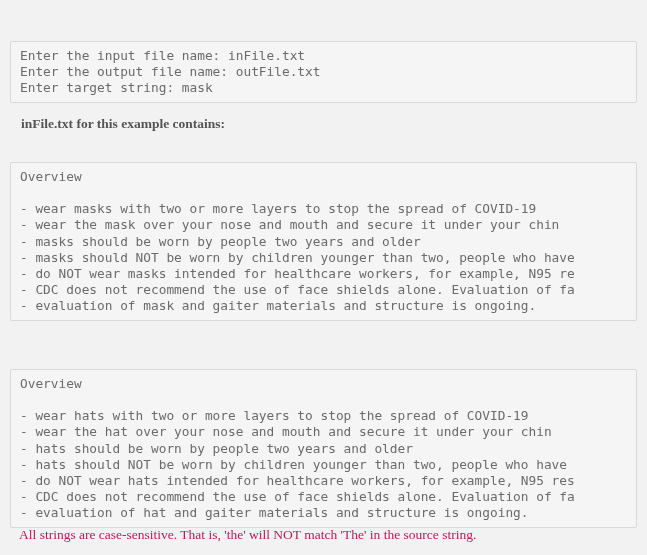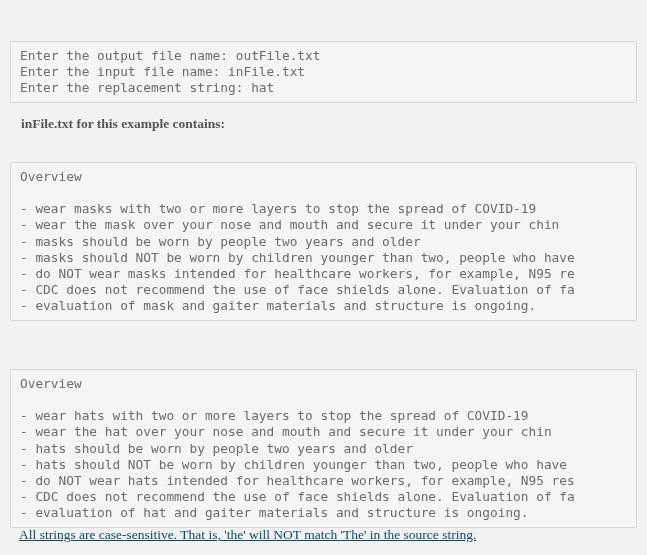--- a/index.html
+++ b/index.html
@@ -61,31 +61,30 @@
   #caption-infile  { top: 116px; }
   #caption-outfile { top: 323px; }
 
   .footnote {
     position: absolute;
     left: 19px;
     top: 527px;
     font-family: "Liberation Serif", serif;
     font-weight: normal;
     font-size: 13.5px;
-    color: #0c4a6e;
+    color: #be185d;
     white-space: nowrap;
-    text-decoration: underline;
   }
 </style>
 </head>
 <body>
 
 <div class="page">
 
-  <pre class="codeblock" id="block-console"><div class="line">Enter the output file name: outFile.txt</div><div class="line">Enter the input file name: inFile.txt</div><div class="line">Enter the replacement string: hat</div></pre>
+  <pre class="codeblock" id="block-console"><div class="line">Enter the input file name: inFile.txt</div><div class="line">Enter the output file name: outFile.txt</div><div class="line">Enter target string: mask</div></pre>
 
   <div class="caption" id="caption-infile">inFile.txt for this example contains:</div>
 
   <pre class="codeblock" id="block-infile"><div class="line">Overview</div><div class="line blank">&nbsp;</div><div class="line">- wear masks with two or more layers to stop the spread of COVID-19</div><div class="line">- wear the mask over your nose and mouth and secure it under your chin</div><div class="line">- masks should be worn by people two years and older</div><div class="line">- masks should NOT be worn by children younger than two, people who have</div><div class="line">- do NOT wear masks intended for healthcare workers, for example, N95 re</div><div class="line">- CDC does not recommend the use of face shields alone. Evaluation of fa</div><div class="line">- evaluation of mask and gaiter materials and structure is ongoing.</div></pre>
 
 
   <pre class="codeblock" id="block-outfile"><div class="line">Overview</div><div class="line blank">&nbsp;</div><div class="line">- wear hats with two or more layers to stop the spread of COVID-19</div><div class="line">- wear the hat over your nose and mouth and secure it under your chin</div><div class="line">- hats should be worn by people two years and older</div><div class="line">- hats should NOT be worn by children younger than two, people who have</div><div class="line">- do NOT wear hats intended for healthcare workers, for example, N95 res</div><div class="line">- CDC does not recommend the use of face shields alone. Evaluation of fa</div><div class="line">- evaluation of hat and gaiter materials and structure is ongoing.</div></pre>
 
   <div class="footnote">All strings are case-sensitive. That is, 'the' will NOT match 'The' in the source string.</div>
 

